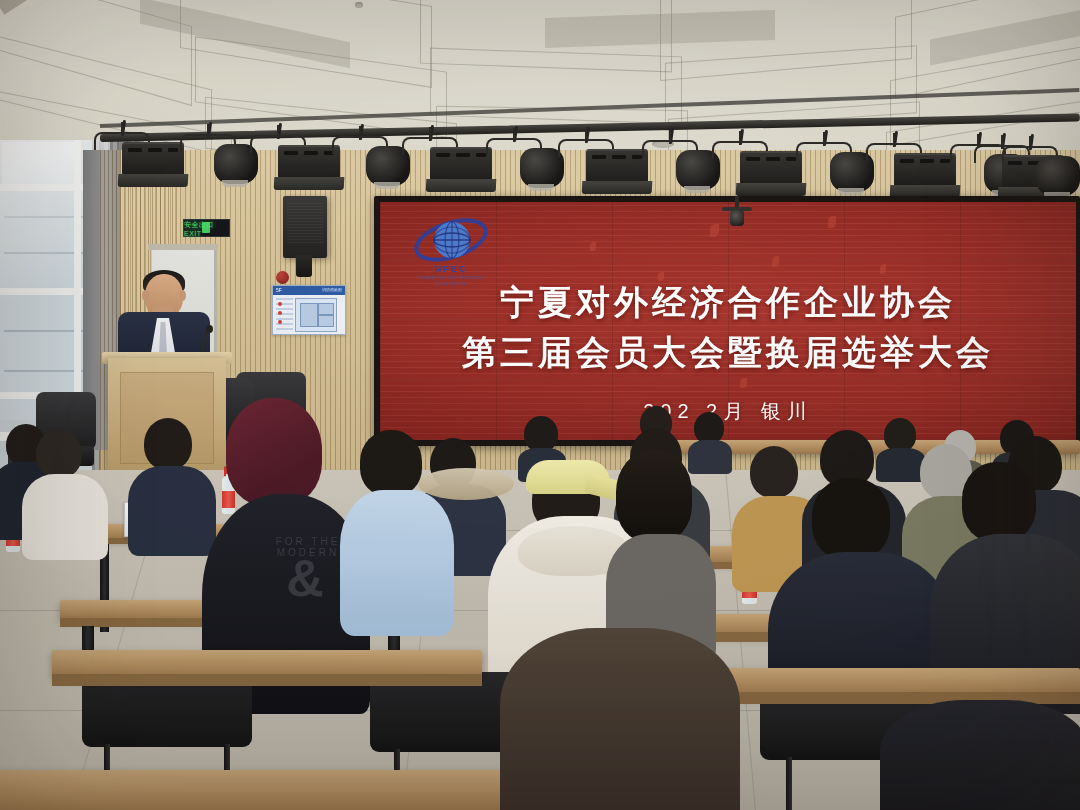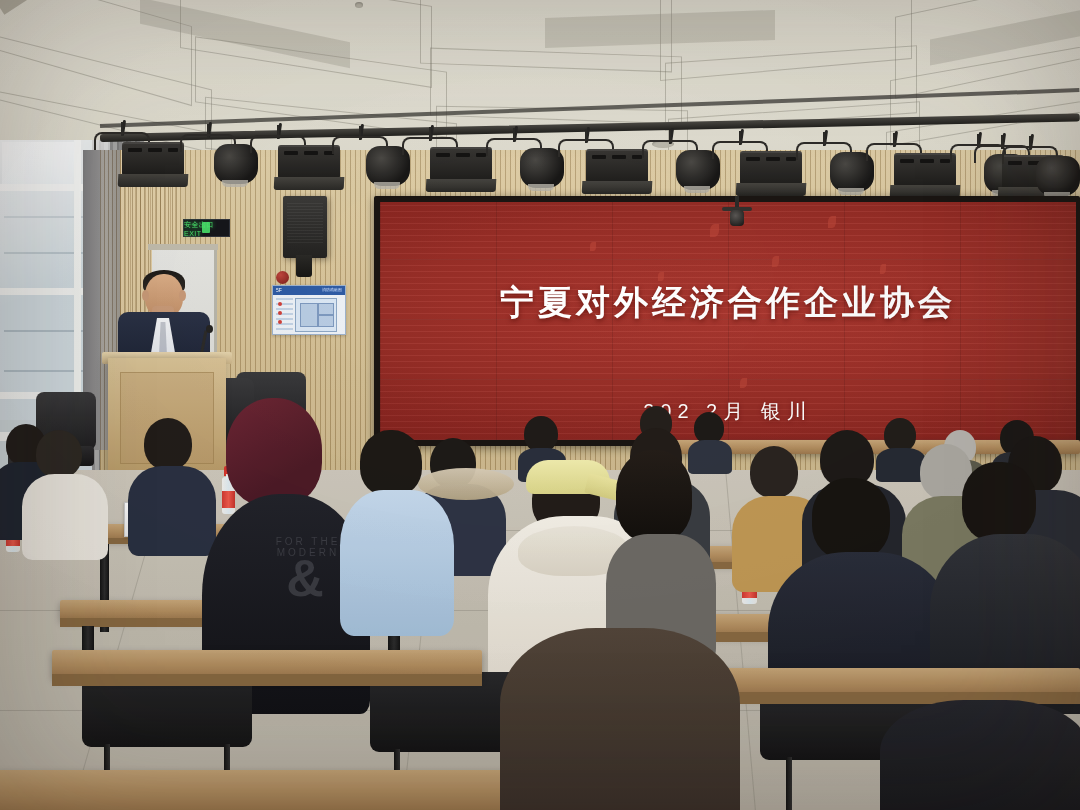--- a/index.html
+++ b/index.html
@@ -480,22 +480,36 @@
     <div id="modgrid" class="abs"></div>
 
     <div class="petal" style="left:330px;top:22px;width:9px;height:13px;"></div>
     <div class="petal" style="left:392px;top:54px;width:7px;height:11px;"></div>
     <div class="petal" style="left:278px;top:70px;width:6px;height:9px;"></div>
     <div class="petal" style="left:448px;top:14px;width:8px;height:12px;"></div>
     <div class="petal" style="left:210px;top:40px;width:6px;height:9px;"></div>
     <div class="petal" style="left:500px;top:62px;width:6px;height:10px;"></div>
     <div class="petal" style="left:360px;top:176px;width:7px;height:10px;"></div>
 
+    <div id="logo" class="abs">
+      <svg viewBox="0 0 78 52" width="78" height="52" aria-hidden="true">
+        <ellipse cx="39" cy="24" rx="36" ry="17" fill="none" stroke="#2e3f9e" stroke-width="4" transform="rotate(-18 39 24)" opacity="0.92"></ellipse>
+        <circle cx="40" cy="24" r="18" fill="#4a7fd4" opacity="0.95"></circle>
+        <ellipse cx="40" cy="24" rx="18" ry="7" fill="none" stroke="#1f2f7a" stroke-width="1.4" opacity=".85"></ellipse>
+        <ellipse cx="40" cy="24" rx="18" ry="13" fill="none" stroke="#1f2f7a" stroke-width="1.2" opacity=".6"></ellipse>
+        <ellipse cx="40" cy="24" rx="7" ry="18" fill="none" stroke="#1f2f7a" stroke-width="1.2" opacity=".7"></ellipse>
+        <line x1="22" y1="24" x2="58" y2="24" stroke="#1f2f7a" stroke-width="1.4" opacity=".85"></line>
+        <line x1="40" y1="6" x2="40" y2="42" stroke="#1f2f7a" stroke-width="1.2" opacity=".7"></line>
+      </svg>
+      <div id="logoTxt">NFEC</div>
+      <div id="logoTxt2">Ningxia Foreign Economic Cooperation</div>
+    </div>
 
     <div class="stitle" id="stitle1">宁夏对外经济合作企业协会</div>
+    <div class="stitle" id="stitle2">第三届会员大会暨换届选举大会</div>
     <div id="sdate">202  2月   银川</div>
   </div>
 
   <div id="cam" class="abs">
     <div class="arm"></div>
       <div class="bar"></div>
       <div class="dome"></div>
   </div>
 
   <div class="bigchair" style="left:236px;top:372px;width:70px;height:72px;">

